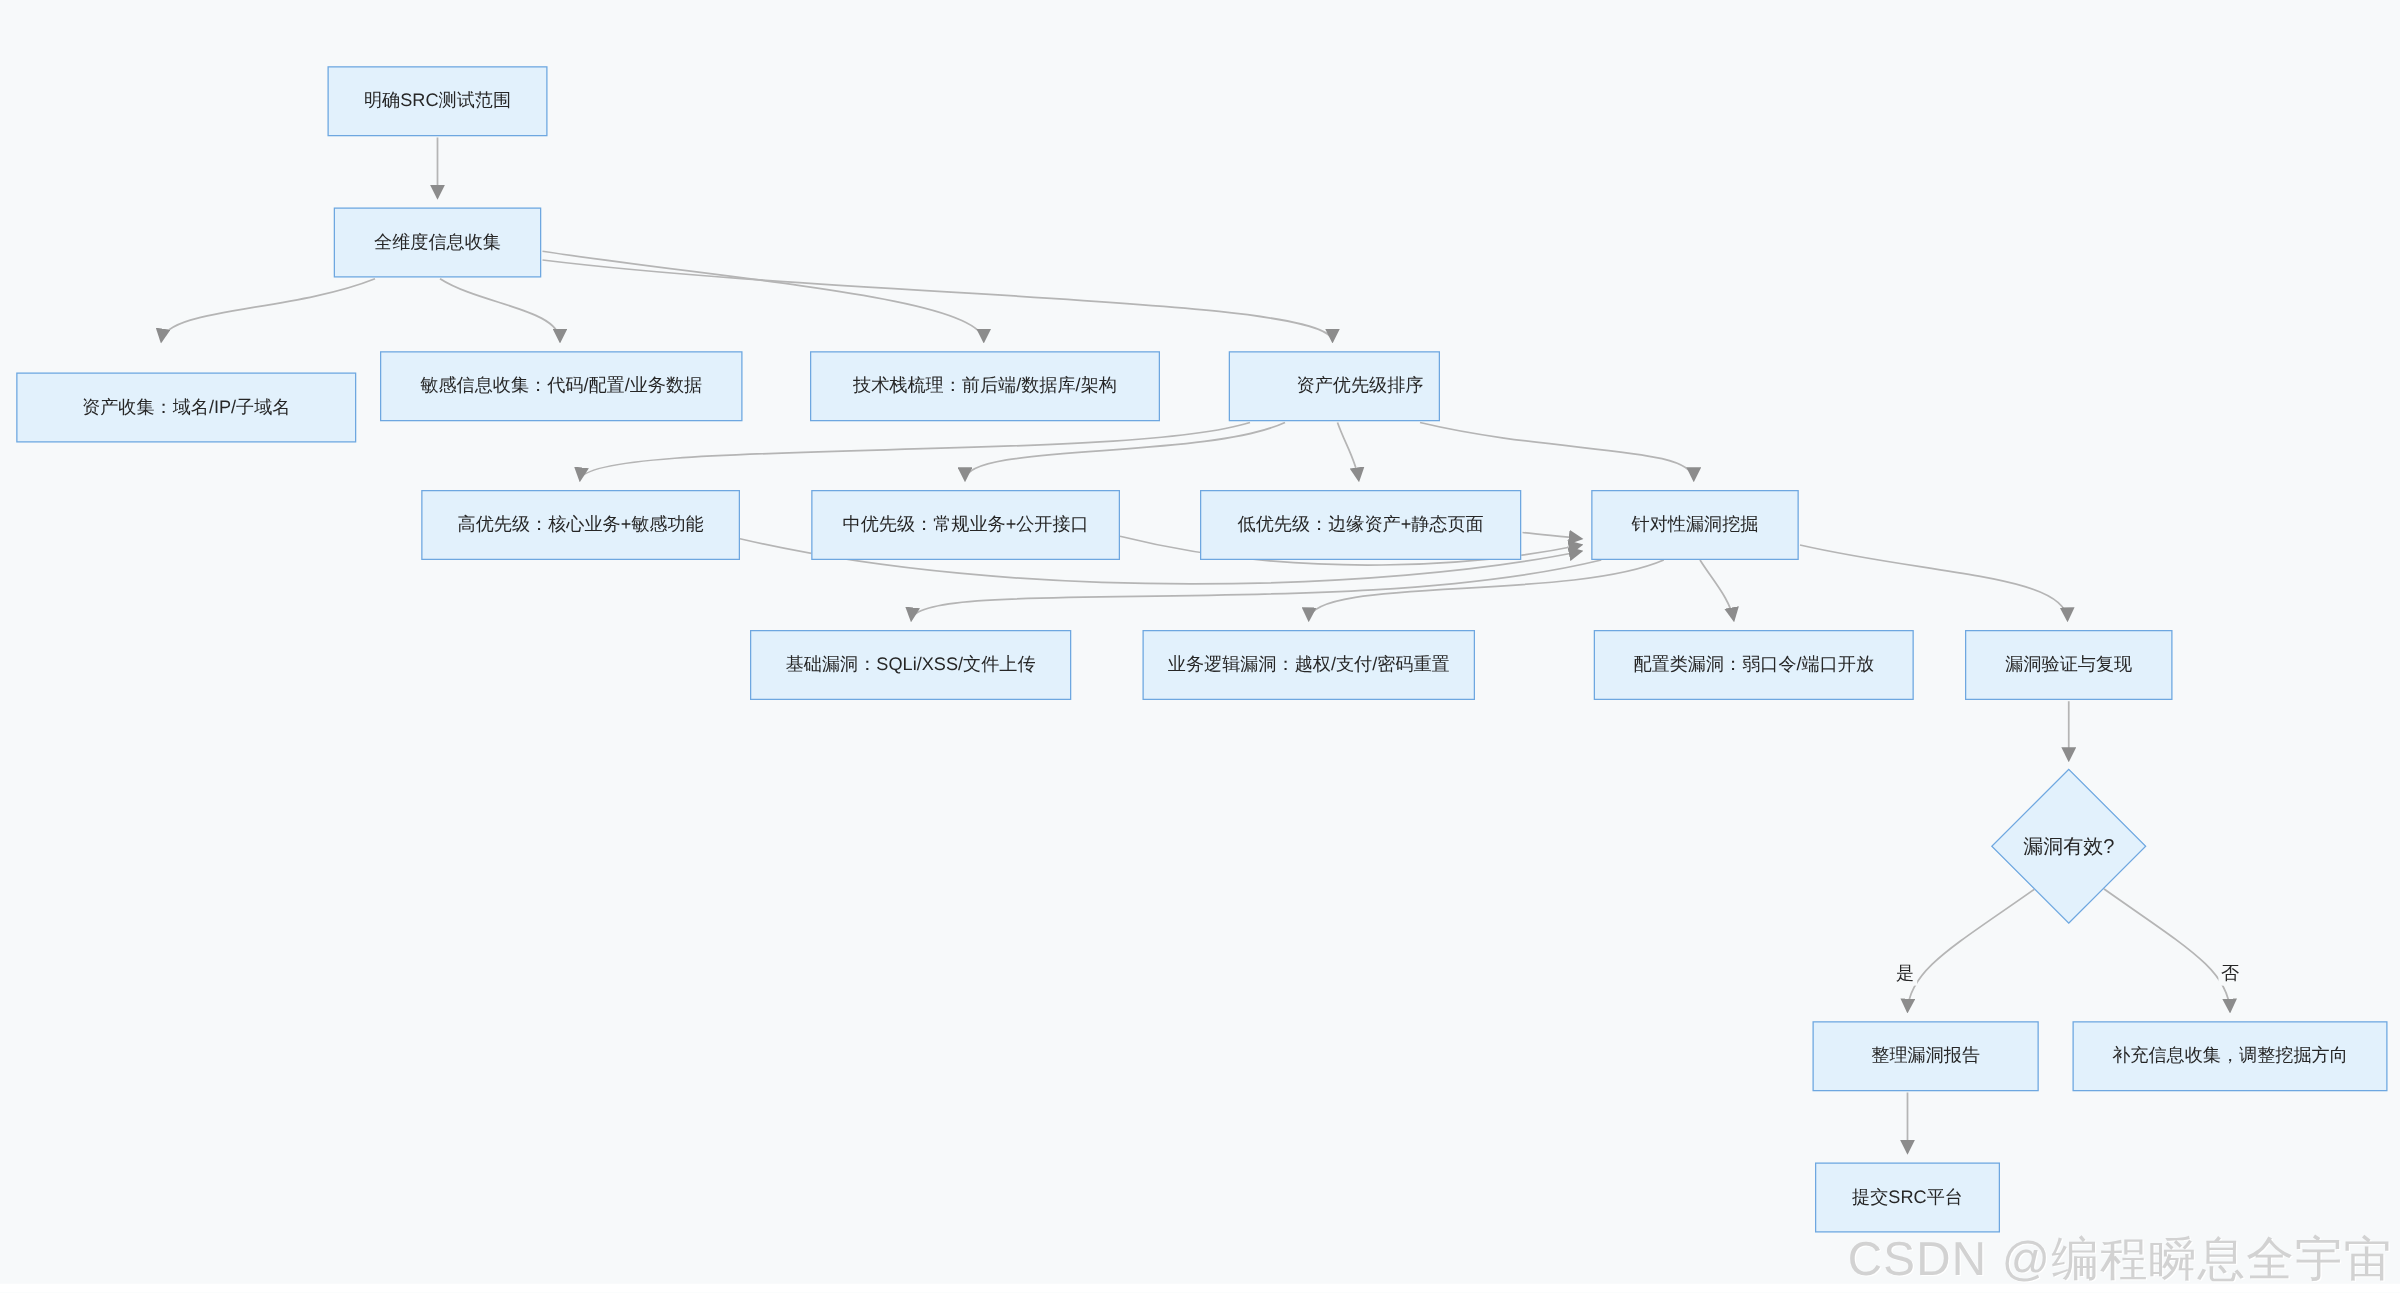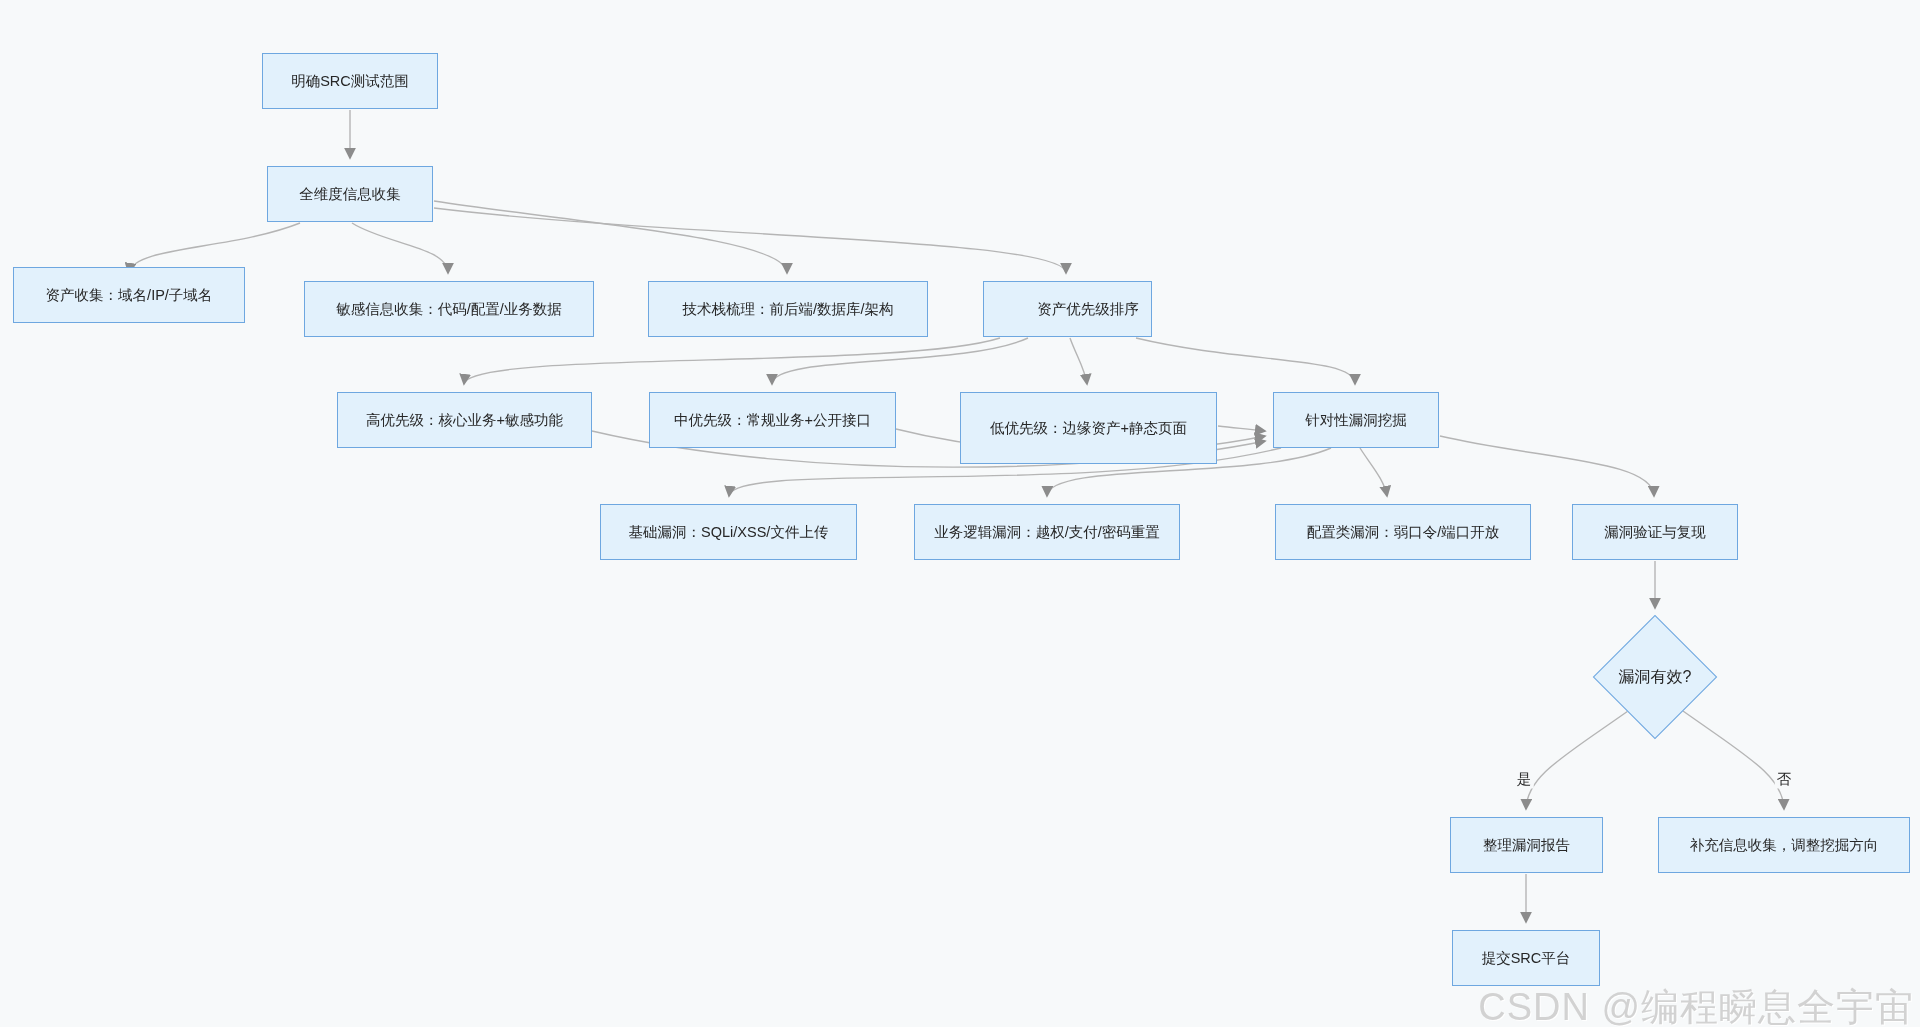--- a/index.html
+++ b/index.html
@@ -49,35 +49,35 @@
         <path d="M1655,561 L1655,608" fill="none" stroke="#b5b5b5" stroke-width="1.4" marker-end="url(#arrow)"></path>
         <path d="M1628,711 C1563,757 1527,776 1526,809" fill="none" stroke="#b5b5b5" stroke-width="1.4" marker-end="url(#arrow)"></path>
         <path d="M1683,711 C1748,757 1783,776 1784,809" fill="none" stroke="#b5b5b5" stroke-width="1.4" marker-end="url(#arrow)"></path>
         <path d="M1526,874 L1526,922" fill="none" stroke="#b5b5b5" stroke-width="1.4" marker-end="url(#arrow)"></path>
       </g>
   </svg>
 
   <div id="nodes">
       <div class="node" style="left: 262px; top: 53px; width: 176px; height: 56px;">明确SRC测试范围</div>
       <div class="node" style="left: 267px; top: 166px; width: 166px; height: 56px;">全维度信息收集</div>
-      <div class="node" style="left: 13px; top: 267px; width: 232px; height: 56px;">资产收集：域名/IP/子域名</div>
+      <div class="node" style="left: 13px; top: 298px; width: 272px; height: 56px;">资产收集：域名/IP/子域名</div>
       <div class="node" style="left: 304px; top: 281px; width: 290px; height: 56px;">敏感信息收集：代码/配置/业务数据</div>
       <div class="node" style="left: 648px; top: 281px; width: 280px; height: 56px;">技术栈梳理：前后端/数据库/架构</div>
       <div class="node" style="left: 983px; top: 281px; width: 169px; height: 56px; padding-left: 47px;">资产优先级排序</div>
       <div class="node" style="left: 337px; top: 392px; width: 255px; height: 56px;">高优先级：核心业务+敏感功能</div>
       <div class="node" style="left: 649px; top: 392px; width: 247px; height: 56px;">中优先级：常规业务+公开接口</div>
-      <div class="node" style="left: 960px; top: 392px; width: 257px; height: 72px;">低优先级：边缘资产+静态页面</div>
+      <div class="node" style="left: 960px; top: 392px; width: 257px; height: 56px;">低优先级：边缘资产+静态页面</div>
       <div class="node" style="left: 1273px; top: 392px; width: 166px; height: 56px;">针对性漏洞挖掘</div>
       <div class="node" style="left: 600px; top: 504px; width: 257px; height: 56px;">基础漏洞：SQLi/XSS/文件上传</div>
       <div class="node" style="left: 914px; top: 504px; width: 266px; height: 56px;">业务逻辑漏洞：越权/支付/密码重置</div>
       <div class="node" style="left: 1275px; top: 504px; width: 256px; height: 56px;">配置类漏洞：弱口令/端口开放</div>
       <div class="node" style="left: 1572px; top: 504px; width: 166px; height: 56px;">漏洞验证与复现</div>
       <div class="diamond-shape" style="left: 1611px; top: 633px; width: 88px; height: 88px;"></div>
       <div class="diamond-label" style="left: 1593px; top: 616px; width: 124px; height: 122px;">漏洞有效?</div>
-      <div class="node" style="left: 1450px; top: 817px; width: 153px; height: 56px;">整理漏洞报告</div>
+      <div class="node" style="left: 1450px; top: 817px; width: 181px; height: 56px;">整理漏洞报告</div>
       <div class="node" style="left: 1658px; top: 817px; width: 252px; height: 56px;">补充信息收集，调整挖掘方向</div>
       <div class="node" style="left: 1452px; top: 930px; width: 148px; height: 56px;">提交SRC平台</div>
     </div>
   <div id="edge-labels">
       <div class="edge-label" style="left: 1524px; top: 779px;">是</div>
       <div class="edge-label" style="left: 1784px; top: 779px;">否</div>
     </div>
 
   <div id="watermark">CSDN @编程瞬息全宇宙</div>
   <div id="bottom-strip"></div>

